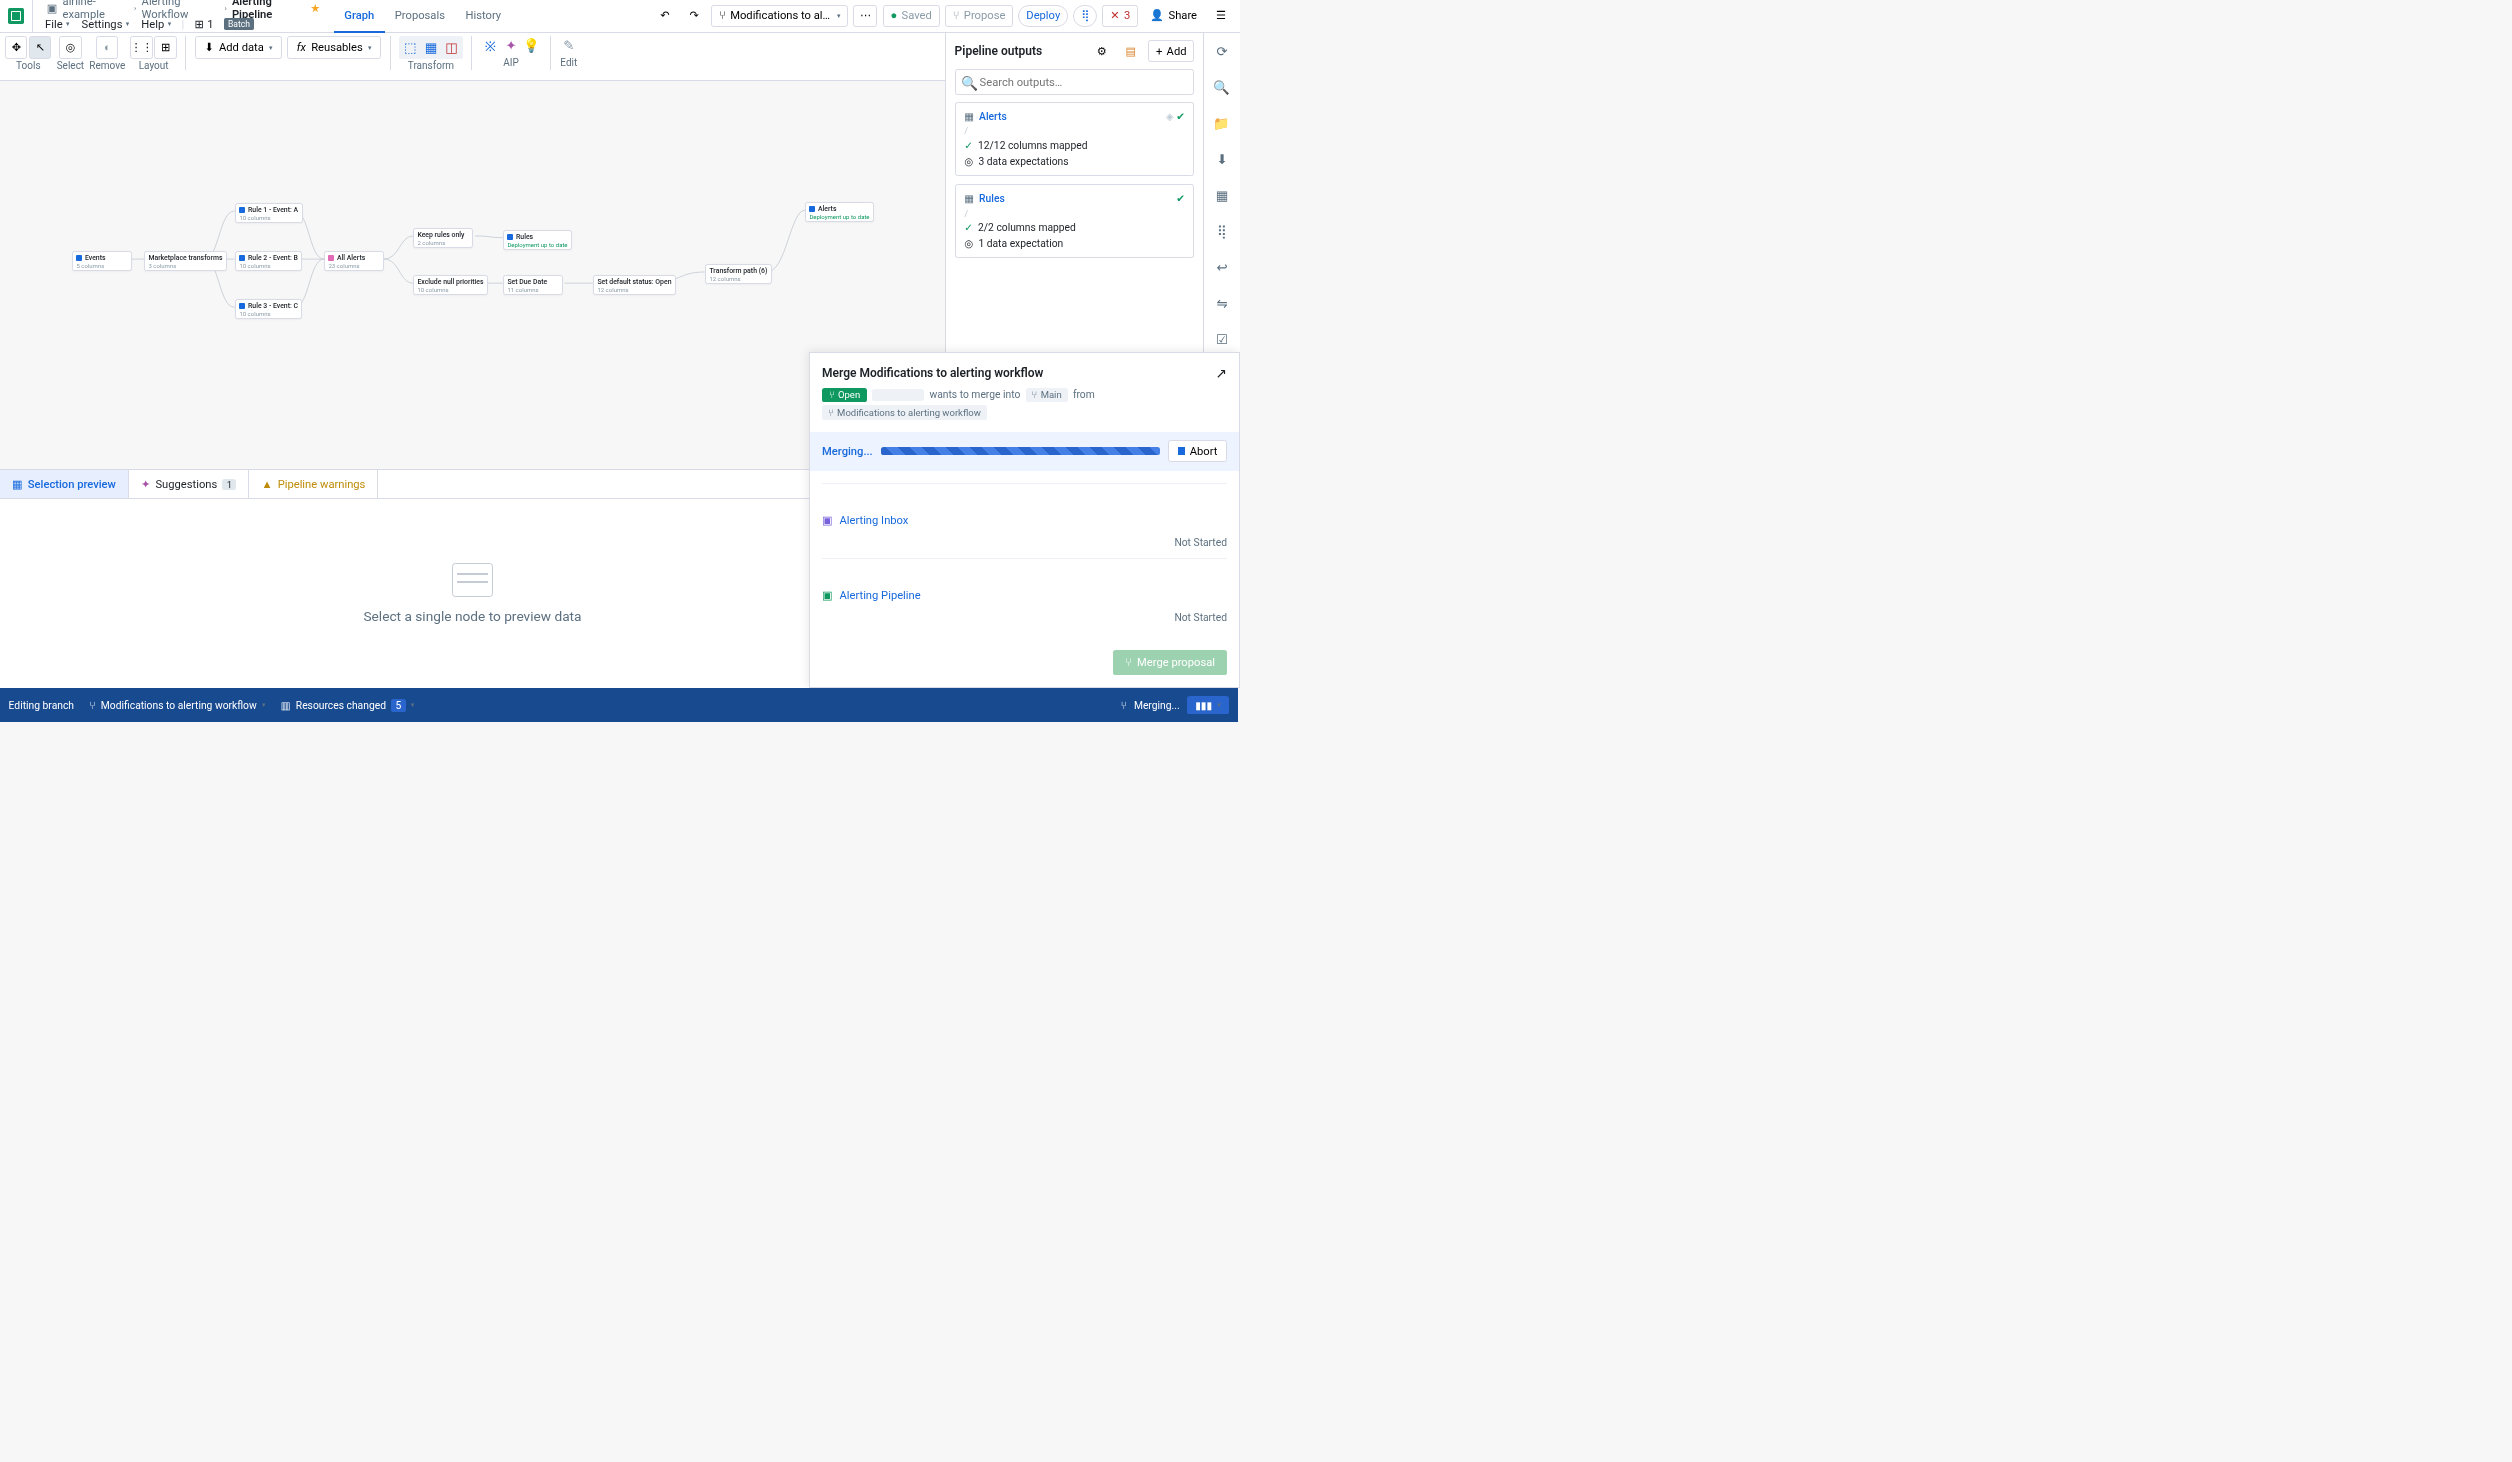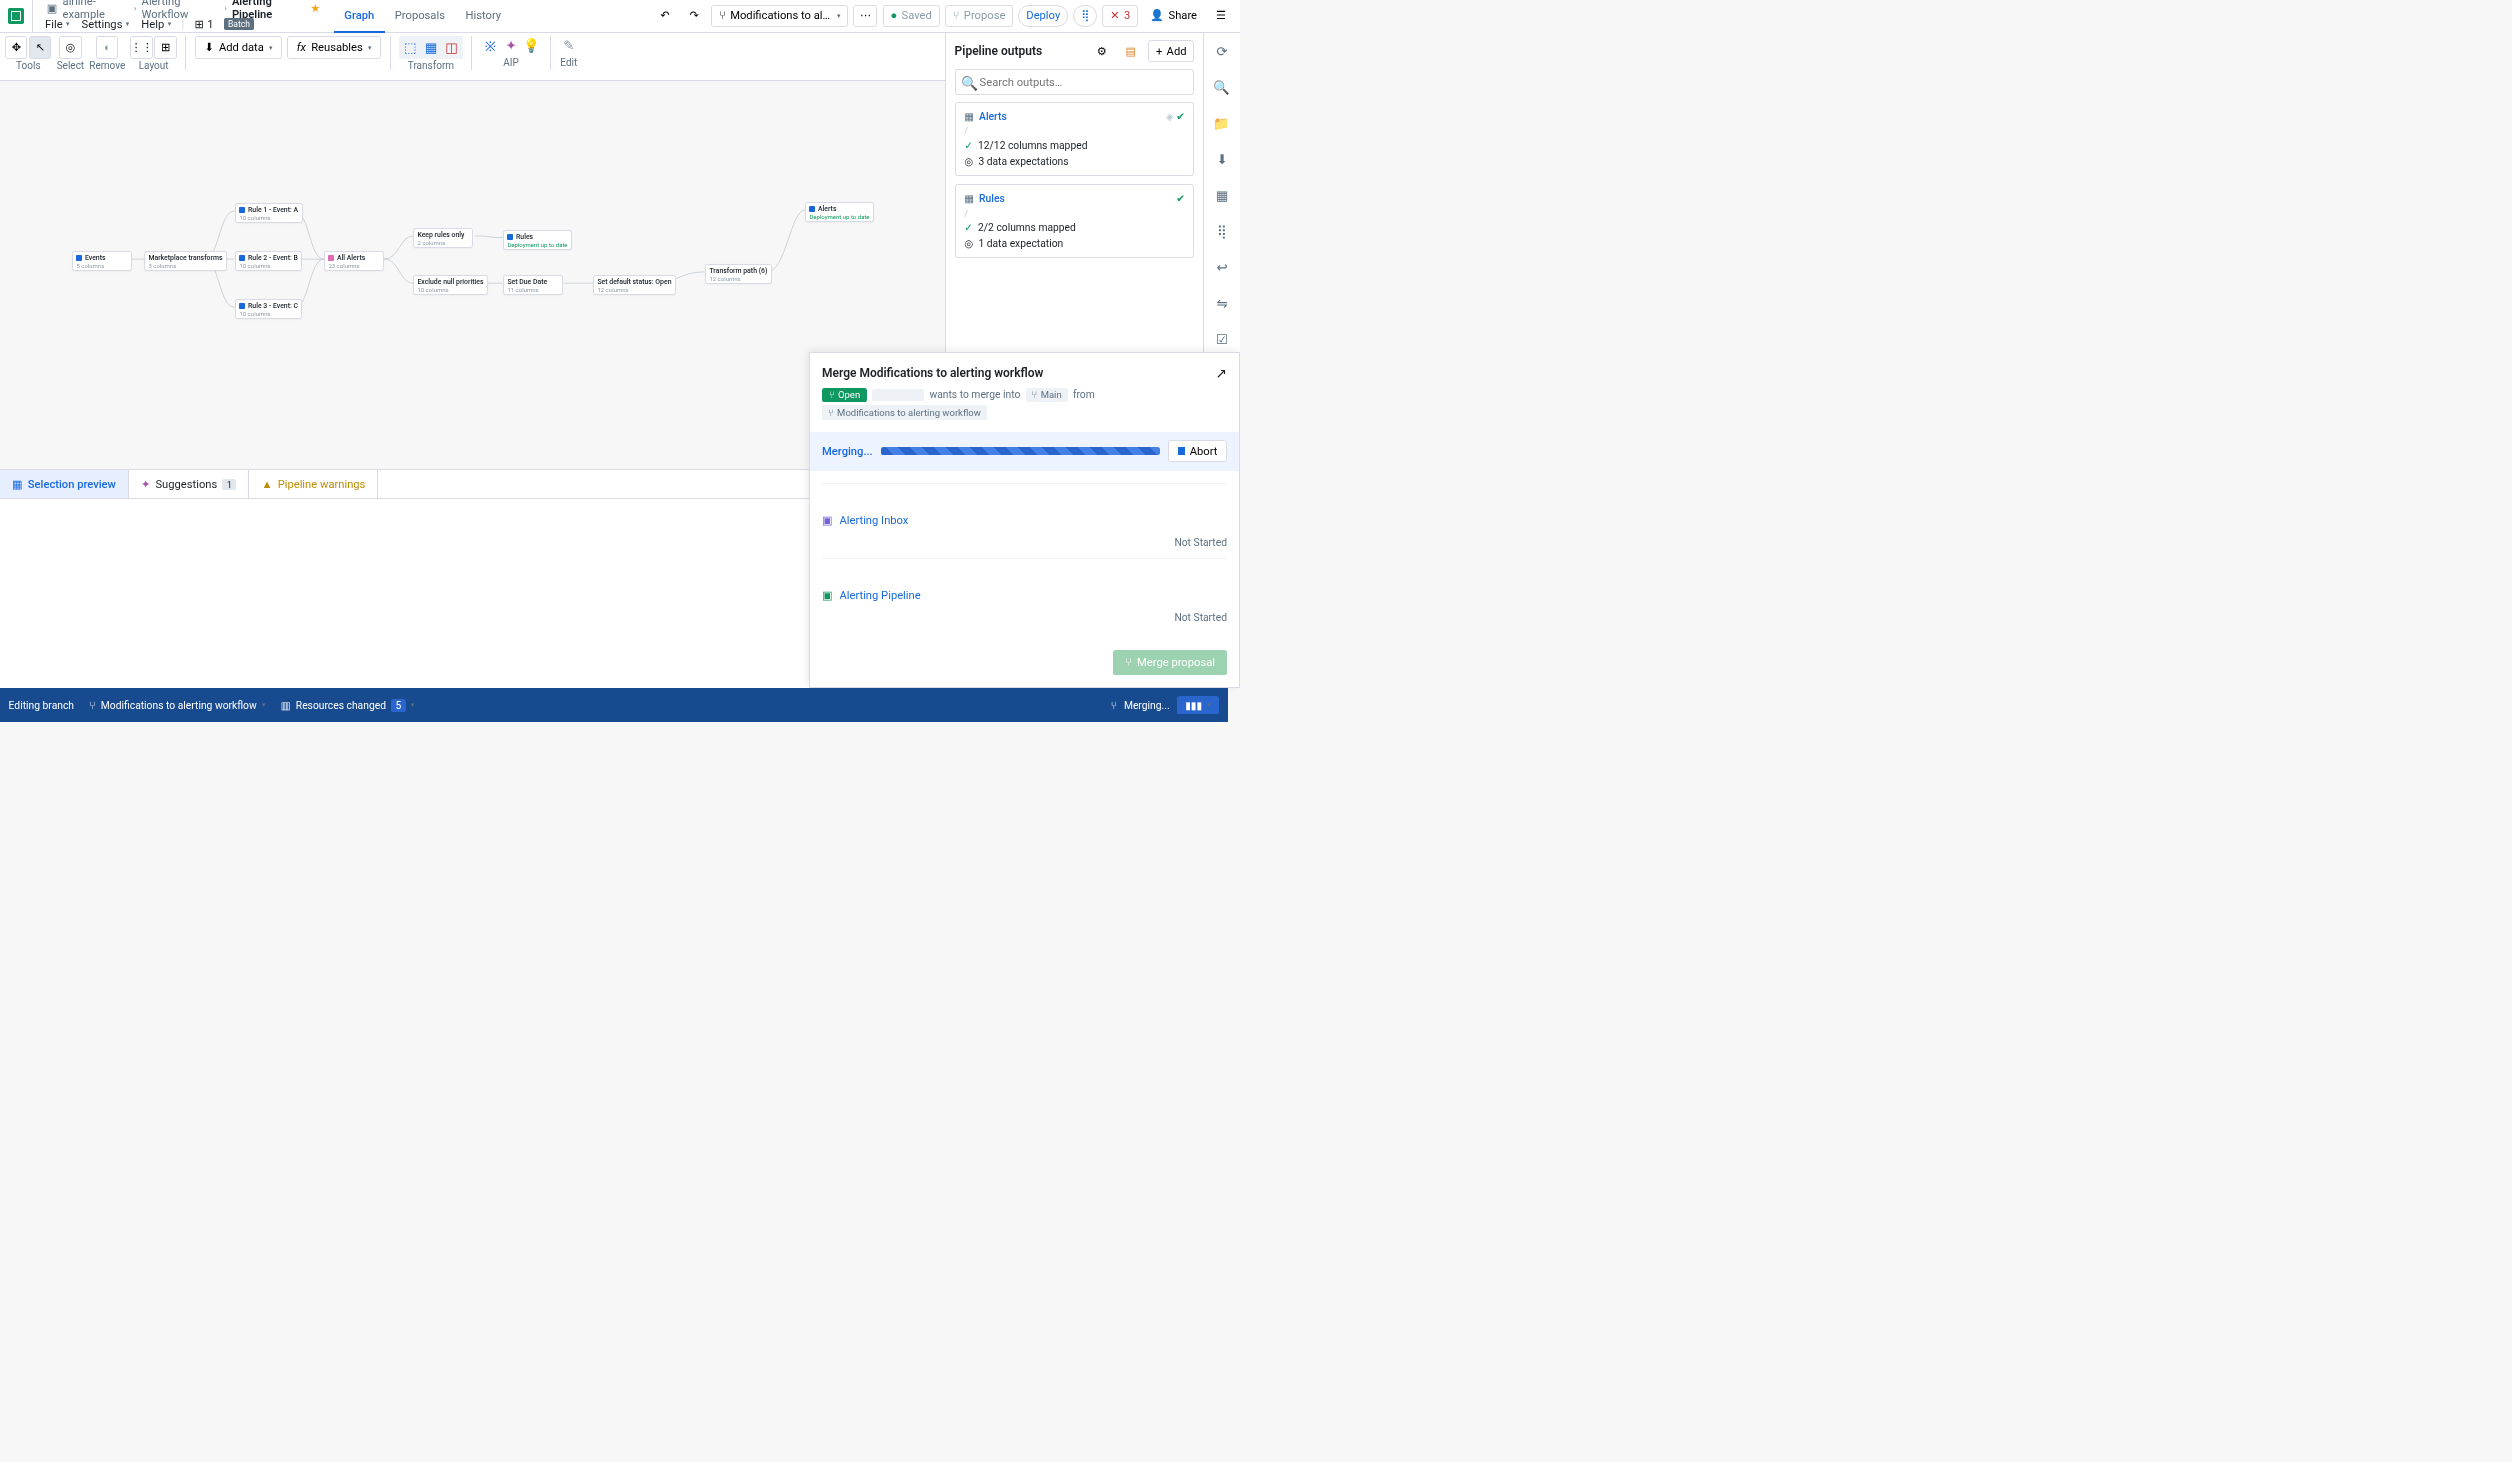--- a/index.html
+++ b/index.html
@@ -113,21 +113,21 @@
 .merge-status-label{color:#1769dc;font-weight:500;font-size:11.2px;}
 .progress{flex:1;height:8.6px;border-radius:2.6px;background:repeating-linear-gradient(45deg,#2965cc 0 8.6px,#4580e6 8.6px 17px);}
 .abort-btn{background:#fff;border:0.9px solid #d8dae5;border-radius:2.6px;padding:3.4px 8.6px;display:flex;align-items:center;gap:4.3px;font-size:11.2px;cursor:pointer;}
 .abort-sq{width:7.7px;height:7.7px;background:#1769dc;}
 .merge-item{display:flex;align-items:center;gap:6.9px;padding:8.6px 0;border-top:0.9px solid #eef2f7;font-size:11.2px;}
 .merge-item:first-of-type{border-top:none;}
 .merge-item-status{margin-left:auto;color:#5c7080;font-size:10.3px;margin-top:44px;}
 .merge-proposal-btn{margin-left:auto;background:#9dd2b1;color:#fff;border:none;border-radius:2.6px;padding:6px 12px;font-size:11.2px;display:flex;align-items:center;gap:5.2px;cursor:not-allowed;}
 
 
-.status-bar{position:absolute;left:0;right:12px;bottom:0;height:34px;background:#184a90;color:#fff;display:flex;align-items:center;padding:0 8.6px;font-size:10.3px;gap:15.5px;}
+.status-bar{position:absolute;left:0;right:2px;bottom:0;height:34px;background:#184a90;color:#fff;display:flex;align-items:center;padding:0 8.6px;font-size:10.3px;gap:15.5px;}
 .status-pill{display:flex;align-items:center;gap:5.2px;}
 .status-count{background:#2965cc;border-radius:2.6px;padding:0 4.3px;}
 .status-right{margin-left:auto;display:flex;align-items:center;gap:6.9px;}
 .merging-btn{background:#2965cc;border-radius:2.6px;padding:2.6px 8.6px;display:flex;align-items:center;gap:5.2px;}
 
 .chev{font-size:7.7px;}
 </style>
 </head>
 <body>
 
@@ -480,20 +480,24 @@
     <div class="btab">
       <span style="color:#a854a8;">✦</span>
       <span>Suggestions</span>
       <span class="count">1</span>
     </div>
     <div class="btab warn">
       <span>▲</span>
       <span>Pipeline warnings</span>
     </div>
   </div>
+  <div class="preview-body">
+    <div class="preview-placeholder"></div>
+    <div>Select a single node to preview data</div>
+  </div>
 </div>
 
 <div class="merge-popup">
   <div class="merge-hdr">
     <h3>Merge Modifications to alerting workflow</h3>
     <span style="cursor:pointer;">↗</span>
   </div>
   <div class="merge-meta">
     <span class="open-badge">
       <span>⑂</span>

